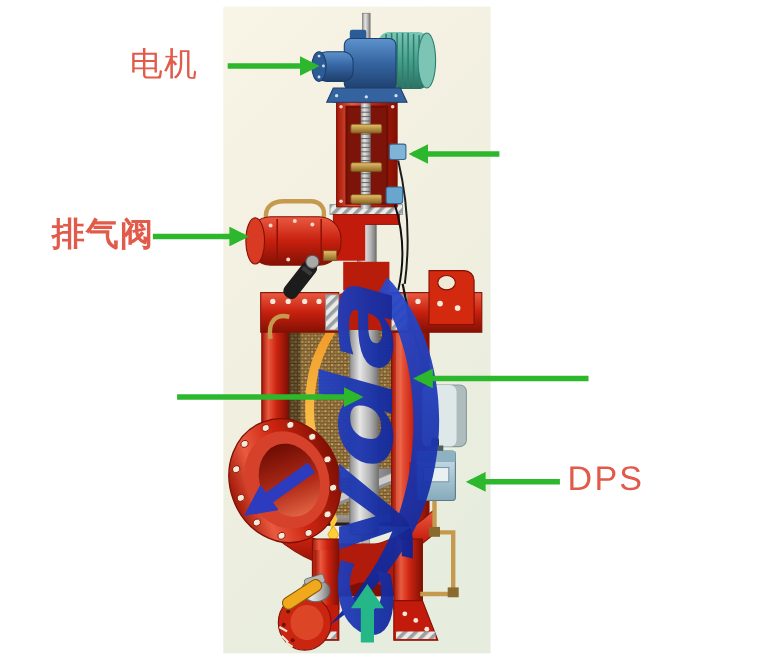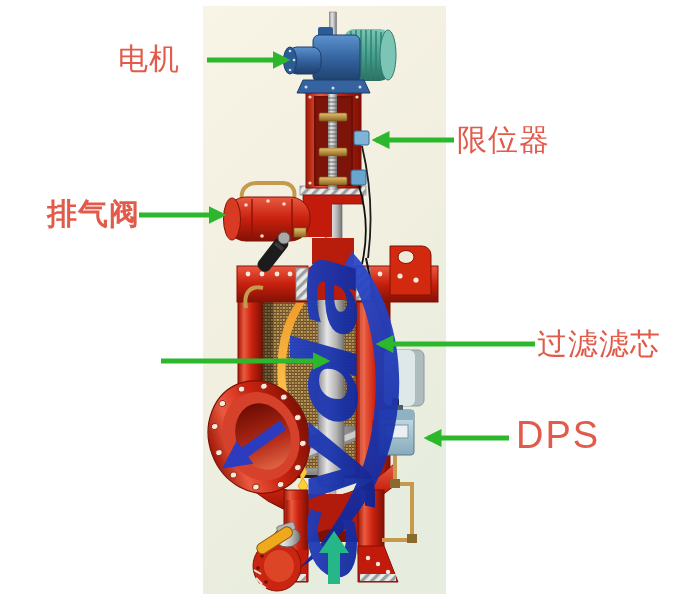--- a/index.html
+++ b/index.html
@@ -1,21 +1,21 @@
 <!DOCTYPE html>
 <html><head>
 <meta charset="utf-8">
 <style>
   html,body{margin:0;padding:0;background:#fff;}
   #stage{position:relative;width:700px;height:602px;background:#ffffff;overflow:hidden;
          font-family:"Liberation Sans","DejaVu Sans",sans-serif;}
   #scene{position:absolute;left:0;top:0;width:700px;height:602px;}
   .lbl{position:absolute;color:#e15a4a;font-size:30px;line-height:32px;letter-spacing:1px;
        font-weight:400;white-space:nowrap;user-select:none;}
-  .lbl.latin{font-size:38px;font-weight:400;letter-spacing:2px;}
+  .lbl.latin{font-size:31px;font-weight:400;letter-spacing:2px;}
 </style>
 </head>
 <body>
 
 <div id="stage">
 
 <svg id="scene" viewBox="0 0 700 602">
   <defs>
     <linearGradient id="gRed" x1="0" y1="0" x2="1" y2="0">
       <stop offset="0" stop-color="#a11807"></stop>
@@ -303,17 +303,15 @@
     <line x1="139" y1="215" x2="222" y2="215" marker-end="url(#mGreen)"></line>
     <line x1="454" y1="140" x2="376" y2="140" marker-end="url(#mGreen)"></line>
     <line x1="161" y1="361" x2="326" y2="361" marker-end="url(#mGreen)"></line>
     <line x1="535" y1="344" x2="380" y2="344" marker-end="url(#mGreen)"></line>
     <line x1="509" y1="438" x2="428" y2="438" marker-end="url(#mGreen)"></line>
   </g>
 </svg>
 
 <div class="lbl" style="left:118px;top:43px;">电机</div>
 <div class="lbl" style="left:47px;top:198px;font-weight:bold;">排气阀</div>
-<div class="lbl" style="left:457px;top:124px;">限位器</div>
-<div class="lbl" style="left:537px;top:328px;">过滤滤芯</div>
 <div class="lbl latin" style="left:516px;top:419px;">DPS</div>
 
 </div>
 
 </body></html>

